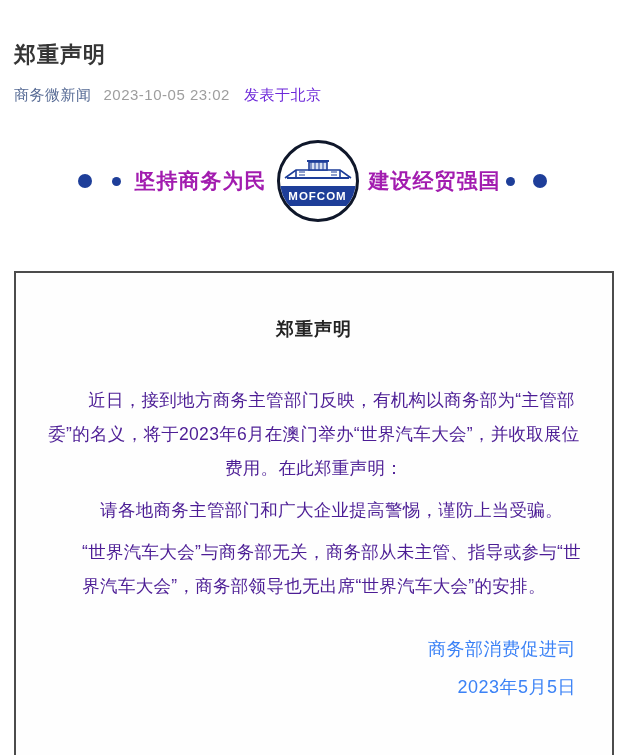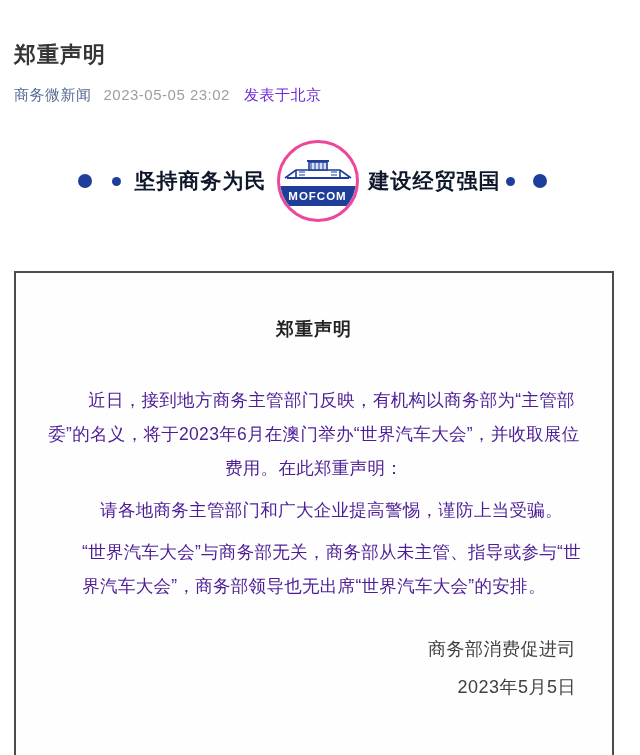--- a/index.html
+++ b/index.html
@@ -48,29 +48,29 @@
   }
   .dot { border-radius: 50%; background: #1e3e99; display: inline-block; flex: 0 0 auto; }
   .dot.lg { width: 14px; height: 14px; }
   .dot.sm { width: 9px;  height: 9px;  }
   .sp20 { margin-right: 20px; }
   .sp14 { margin-right: 14px; }
   .sp10 { margin-right: 10px; }
   .sp5  { margin-right: 5px; }
   .sp18 { margin-right: 18px; }
   .banner-text {
-    color: #0f172a;
+    color: #a21caf;
     font-size: 21px;
     font-weight: 700;
     letter-spacing: 1px;
     white-space: nowrap;
   }
   .logo {
     width: 82px; height: 82px;
-    border: 3px solid #ec4899;
+    border: 3px solid #0f172a;
     border-radius: 50%;
     background: #fff;
     position: relative;
     overflow: hidden;
     flex: 0 0 auto;
   }
   .logo svg { position: absolute; top: 9px; left: 3px; width: 70px; height: 32px; }
   .logo-band {
     position: absolute;
     left: -4px; right: -4px;
@@ -107,37 +107,37 @@
     line-height: 34px;
     color: #4c1d95;
     text-indent: 2em;
     margin-bottom: 8px;
     letter-spacing: 0.3px;
     text-align: center;
   }
   .sig, .sig-date {
     text-align: right;
     font-size: 18px;
-    color: #404040;
+    color: #3b82f6;
     padding-right: 12px;
     letter-spacing: 0.5px;
   }
   .sig { margin-top: 34px; }
   .sig-date { margin-top: 14px; }
 </style>
 </head>
 <body>
 
 <div class="page">
 
   <h1 class="article-title">郑重声明</h1>
 
   <div class="meta">
     <a class="account">商务微新闻</a>
-    <span class="date">2023-05-05 23:02</span>
+    <span class="date">2023-10-05 23:02</span>
     <span class="loc">发表于北京</span>
   </div>
 
   <div class="banner">
     <span class="dot lg sp20"></span>
     <span class="dot sm sp14"></span>
     <span class="banner-text sp10">坚持商务为民</span>
     <span class="logo sp10">
       <svg viewBox="0 0 70 32" fill="none" stroke="#1e3e99" stroke-width="1.6">
         <path d="M2 26 L13 18 L57 18 L68 26"></path>

